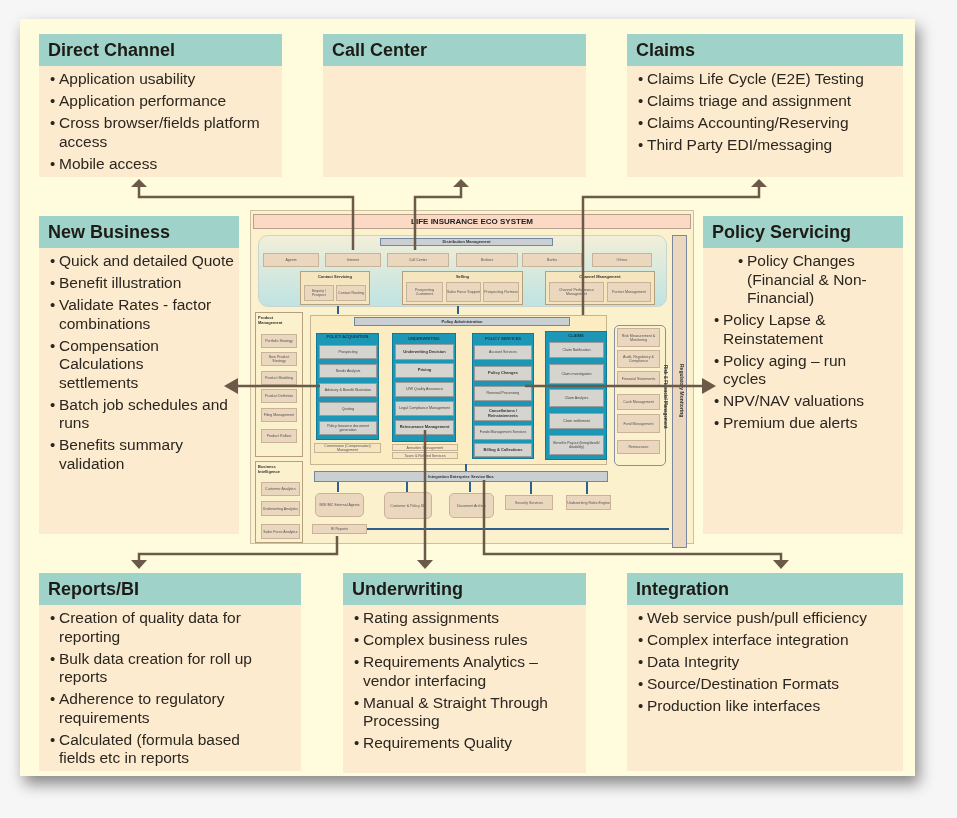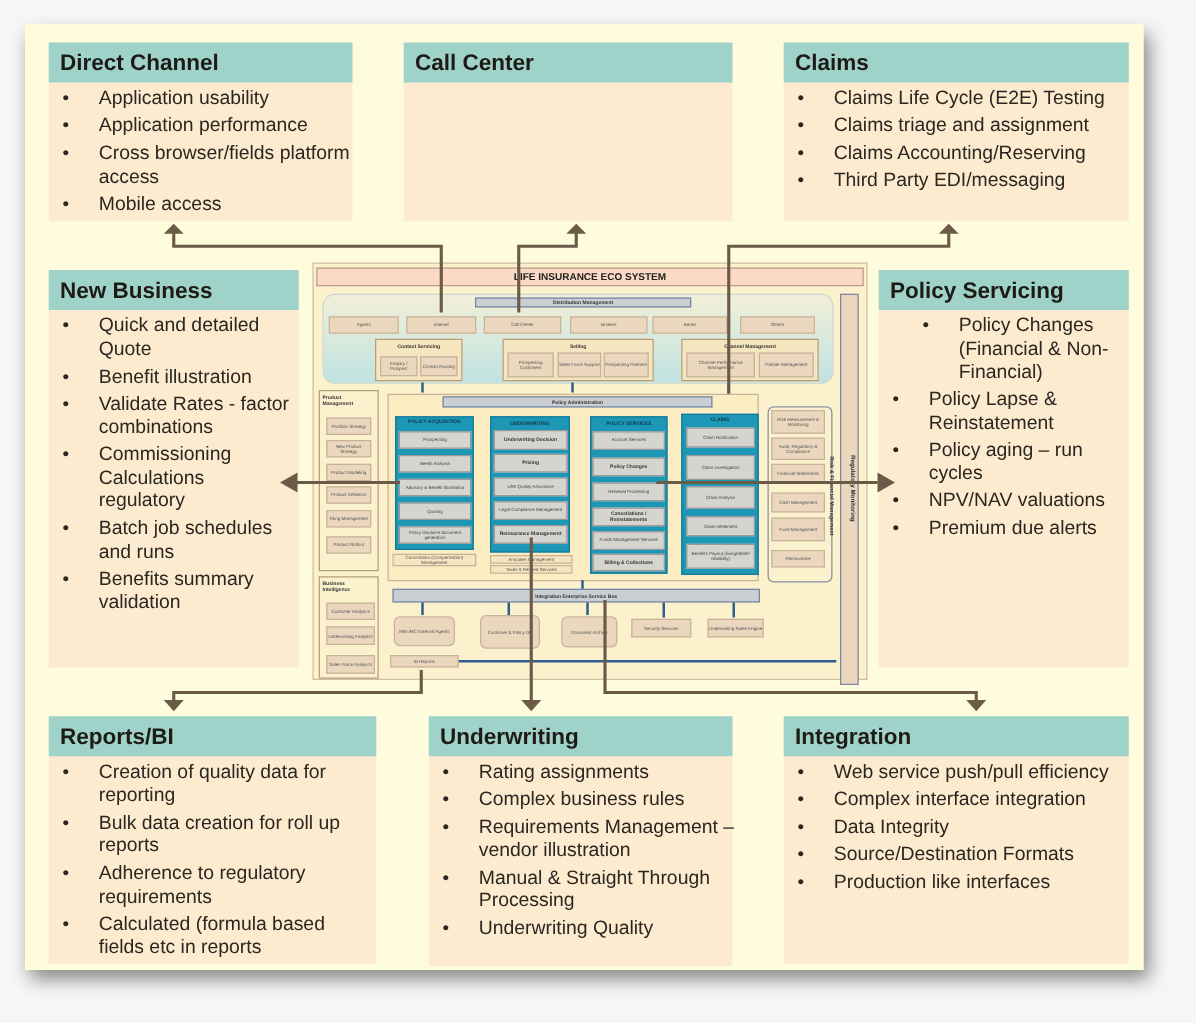--- a/index.html
+++ b/index.html
@@ -4,21 +4,21 @@
 <style>
   html, body { margin:0; padding:0; }
   body { width:957px; height:818px; background:#f6f6f6; position:relative; overflow:hidden;
          font-family:"Liberation Sans", sans-serif; }
   .page { position:absolute; left:20px; top:19px; width:895px; height:757px; background:#fefcdc;
           box-shadow: 4px 8px 14px rgba(0,0,0,0.45); }
   .card { position:absolute; background:#fdebd0; }
   .card .hd { background:#9fd3c9; color:#1e1b16; font-weight:bold; font-size:18px; height:32px;
               line-height:32px; padding-left:9px; }
   .card ul { margin:0; padding:4px 0 0 0; list-style:none; }
-  .card li { position:relative; padding-left:40px; font-size:15.5px; line-height:18.5px; color:#2a2620; margin-bottom:3.5px; }
+  .card li { position:relative; padding-left:20px; font-size:15.5px; line-height:18.5px; color:#2a2620; margin-bottom:3.5px; }
   .card li::before { content:"\2022"; position:absolute; left:11px; top:0; font-size:15px; }
 
   .eco { position:absolute; left:250px; top:210px; width:442px; height:332px; background:#fbf1cd;
          border:1px solid #cfbfa0; }
   .eco * { box-sizing:border-box; }
   .eco-title { position:absolute; left:2px; top:3px; width:438px; height:15px; background:#fbd9c4;
                border:1px solid #b9a08c; font-size:8px; font-weight:bold; text-align:center; line-height:13px; color:#222; }
   .dist { position:absolute; left:7px; top:24px; width:409px; height:72px; background:linear-gradient(#f2efd8,#bfe3e2);
           border-radius:10px; border:1px solid #c9d6d0; }
   .bar { position:absolute; background:#c9cfd3; border:1px solid #7287a0; font-size:4px; font-weight:bold; text-align:center; color:#333; }
@@ -61,21 +61,21 @@
     <li>Third Party EDI/messaging</li>
   </ul>
 </div>
 
 <div class="card" style="left:39px;top:216px;width:200px;height:318px;">
   <div class="hd">New Business</div>
   <ul>
     <li>Quick and detailed Quote</li>
     <li>Benefit illustration</li>
     <li>Validate Rates - factor combinations</li>
-    <li style="width:120px;">Commissioning Calculations regulatory</li>
+    <li style="width:120px;">Compensation Calculations settlements</li>
     <li>Batch job schedules and runs</li>
     <li>Benefits summary validation</li>
   </ul>
 </div>
 
 <div class="card" style="left:703px;top:216px;width:200px;height:318px;">
   <div class="hd">Policy Servicing</div>
   <ul>
     <li style="width:135px;margin-left:24px;">Policy Changes (Financial &amp; Non-Financial)</li>
     <li style="width:130px;">Policy Lapse &amp; Reinstatement</li>
@@ -93,23 +93,23 @@
     <li style="width:200px;">Adherence to regulatory requirements</li>
     <li style="width:205px;">Calculated (formula based fields etc in reports</li>
   </ul>
 </div>
 
 <div class="card" style="left:343px;top:573px;width:243px;height:200px;">
   <div class="hd">Underwriting</div>
   <ul>
     <li>Rating assignments</li>
     <li>Complex business rules</li>
-    <li style="width:210px;">Requirements Management – vendor illustration</li>
+    <li style="width:210px;">Requirements Analytics – vendor interfacing</li>
     <li style="width:210px;">Manual &amp; Straight Through Processing</li>
-    <li>Underwriting Quality</li>
+    <li>Requirements Quality</li>
   </ul>
 </div>
 
 <div class="card" style="left:627px;top:573px;width:276px;height:198px;">
   <div class="hd">Integration</div>
   <ul>
     <li>Web service push/pull efficiency</li>
     <li>Complex interface integration</li>
     <li>Data Integrity</li>
     <li>Source/Destination Formats</li>

